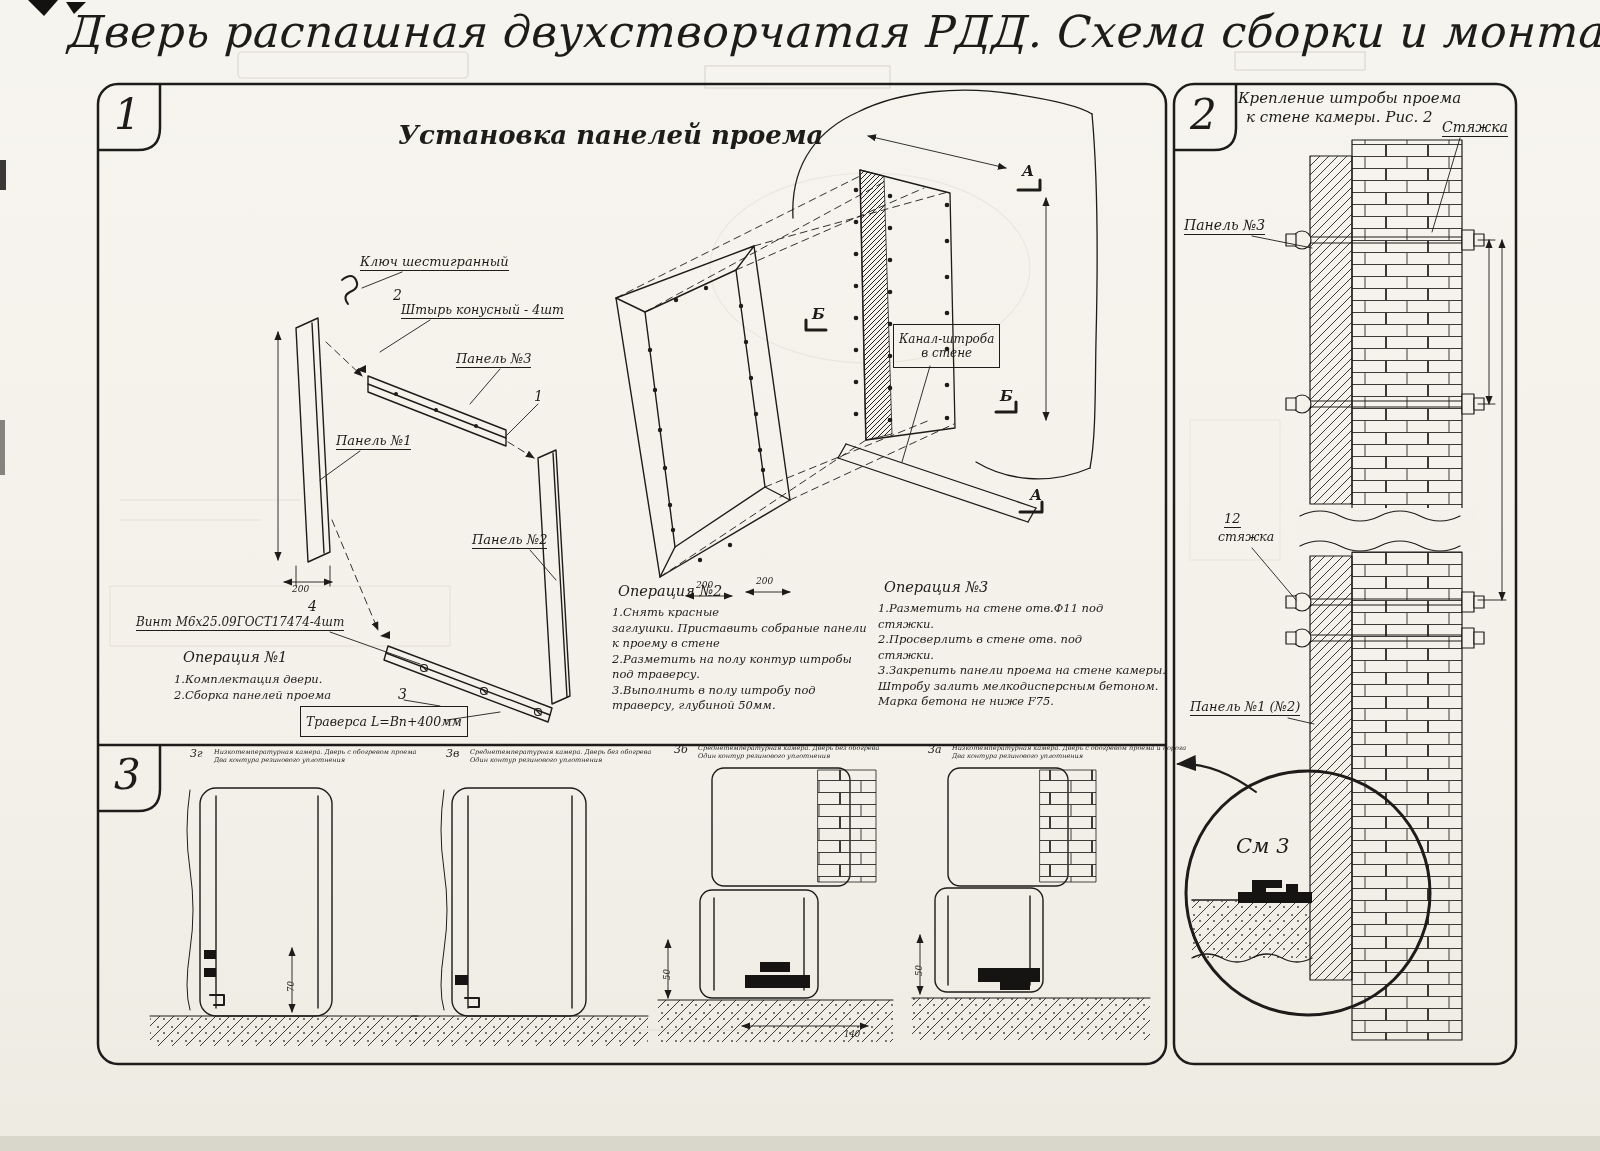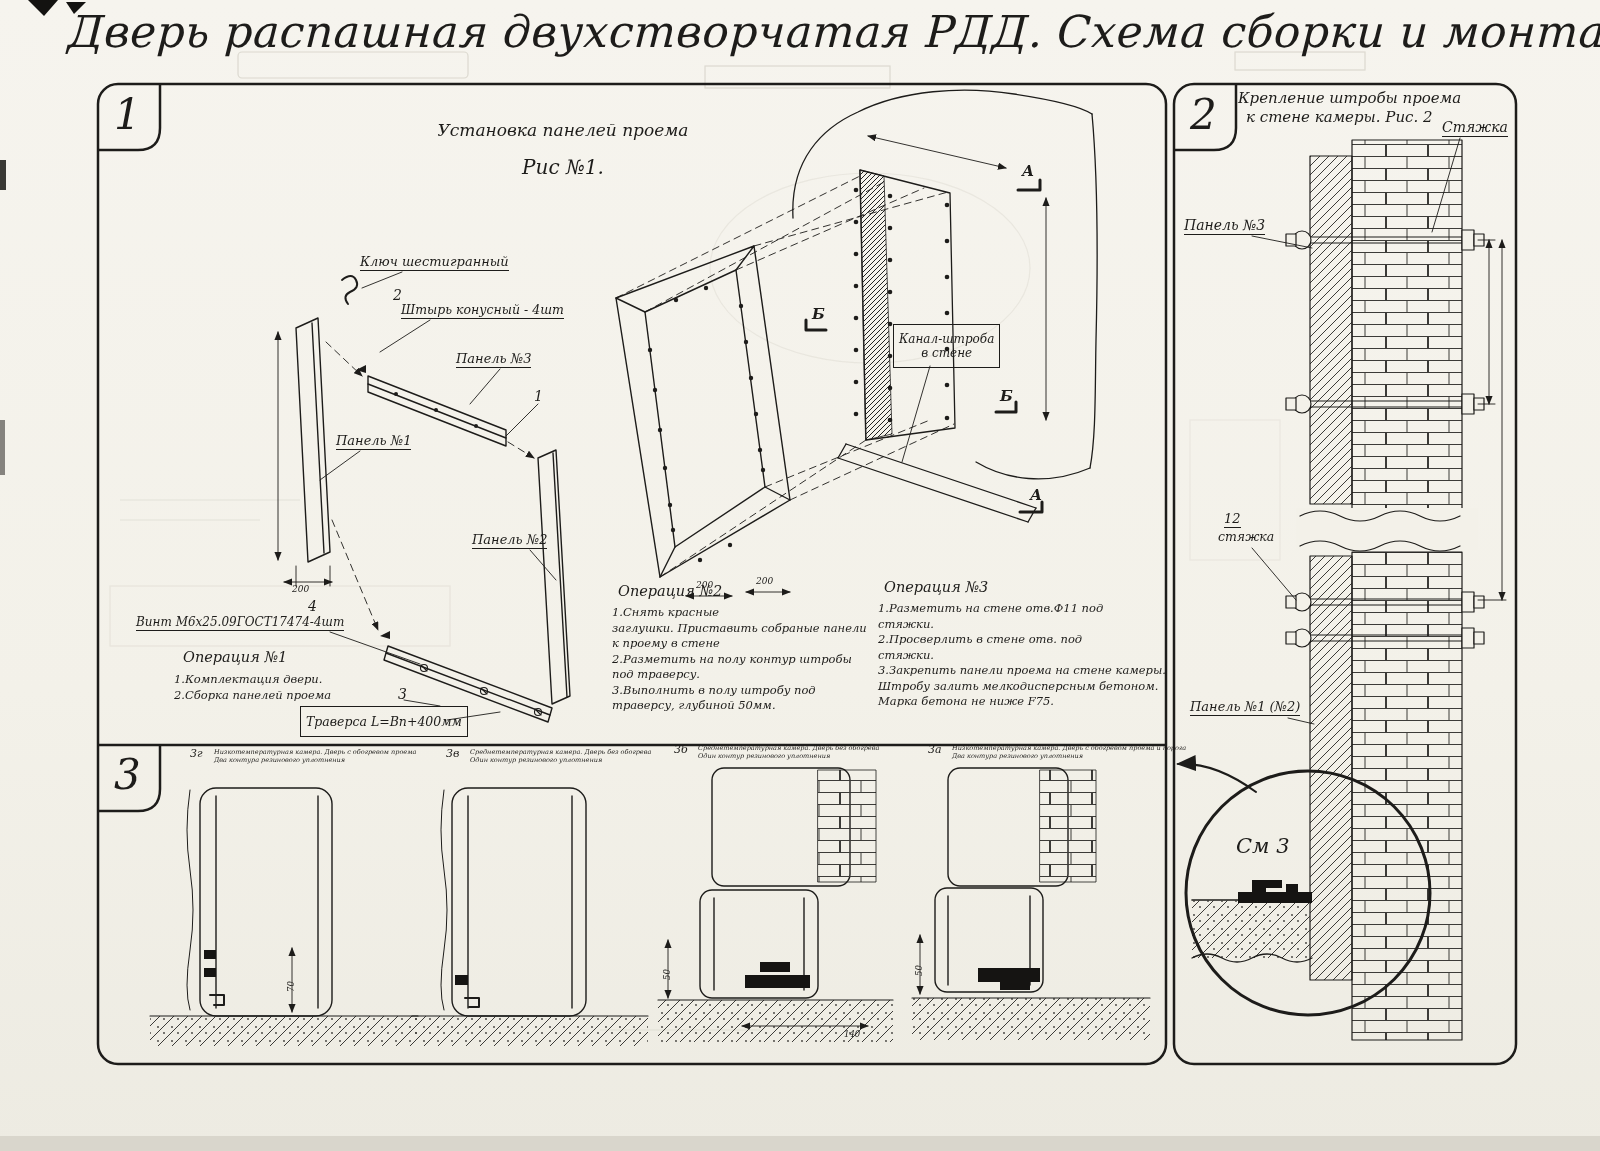--- a/index.html
+++ b/index.html
@@ -351,22 +351,21 @@
     <rect x="0" y="1136" width="1600" height="15" fill="#d9d6cc"></rect>
   </g>
 </svg>
 
 <div class="lbl title" style="left:68px; top:6px;">Дверь распашная двухстворчатая РДД.  Схема сборки и монтажа №2</div>
 
 <div class="lbl num" style="left:114px; top:90px;">1</div>
 <div class="lbl num" style="left:1190px; top:90px;">2</div>
 <div class="lbl num" style="left:114px; top:750px;">3</div>
 
-<div class="lbl" style="left:398px; top:120px; width:330px; text-align:center; font-size:17px;">Установка панелей проема</div>
-<div class="lbl" style="left:398px; top:155px; width:330px; text-align:center; font-size:20px;">Рис №1.</div>
+<div class="lbl" style="left:398px; top:120px; width:330px; text-align:center; font-size:26px;font-weight:bold;">Установка панелей проема</div>
 
 <div class="lbl ul" style="left:360px; top:254px; font-size:13px;">Ключ шестигранный</div>
 <div class="lbl" style="left:393px; top:287px; font-size:14px;">2</div>
 <div class="lbl ul" style="left:401px; top:302px; font-size:12.5px;">Штырь конусный - 4шт</div>
 <div class="lbl ul" style="left:456px; top:351px; font-size:13px;">Панель №3</div>
 <div class="lbl" style="left:534px; top:388px; font-size:14px;">1</div>
 <div class="lbl ul" style="left:336px; top:433px; font-size:13px;">Панель №1</div>
 <div class="lbl ul" style="left:472px; top:532px; font-size:13px;">Панель №2</div>
 <div class="lbl" style="left:308px; top:598px; font-size:14px;">4</div>
 <div class="lbl ul" style="left:136px; top:615px; font-size:12px;">Винт М6х25.09ГОСТ17474-4шт</div>

